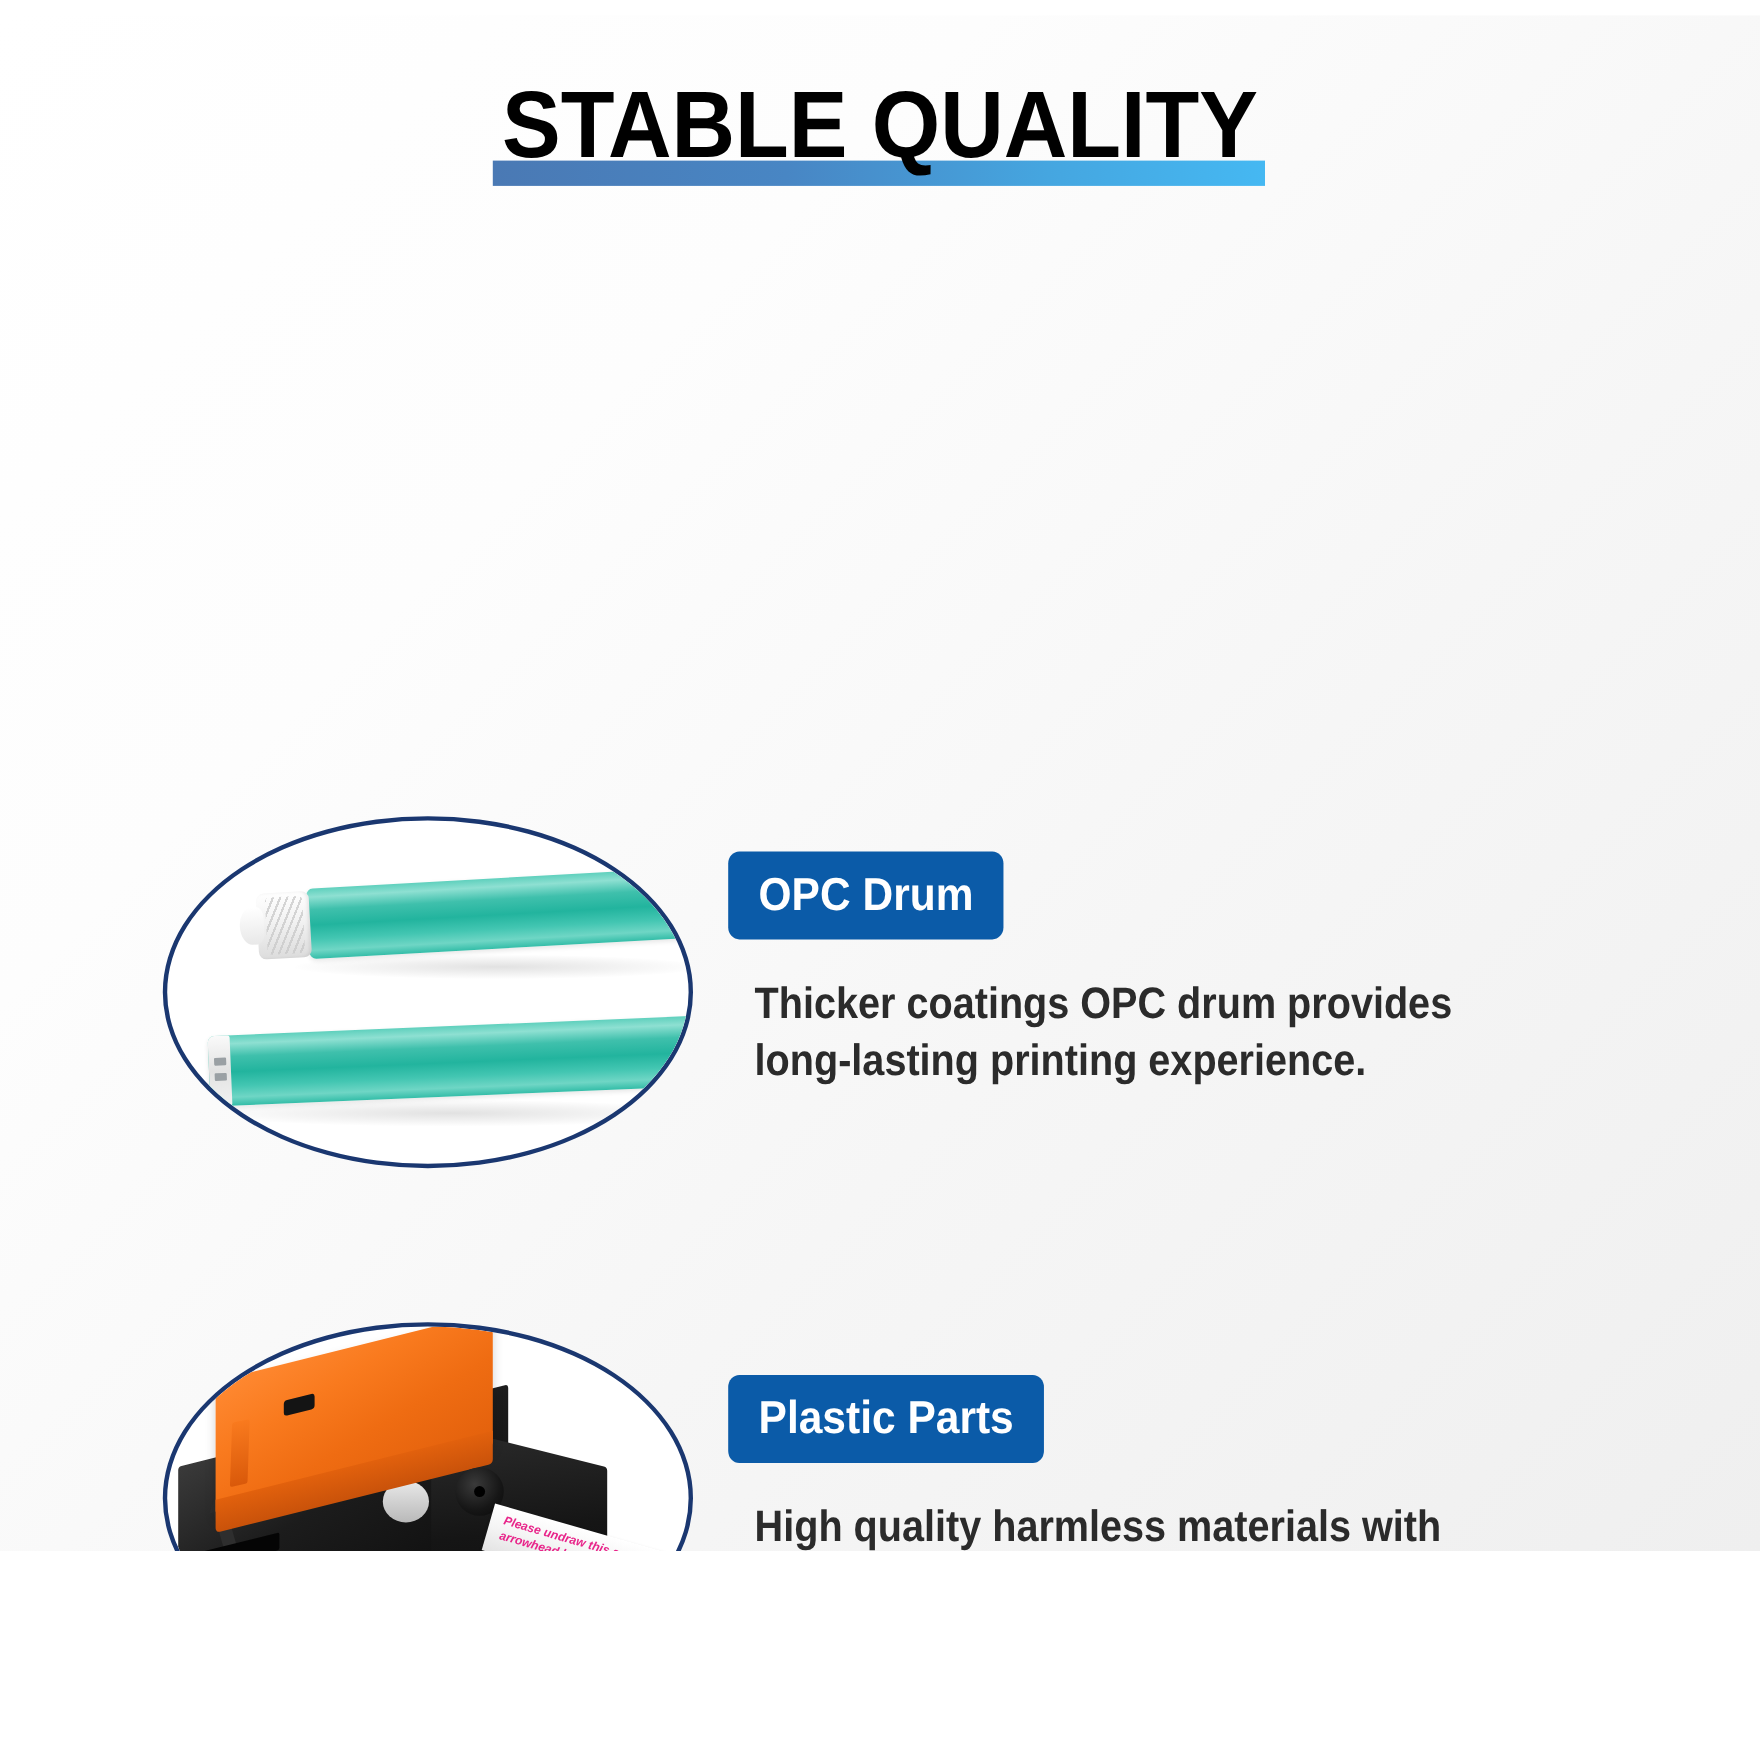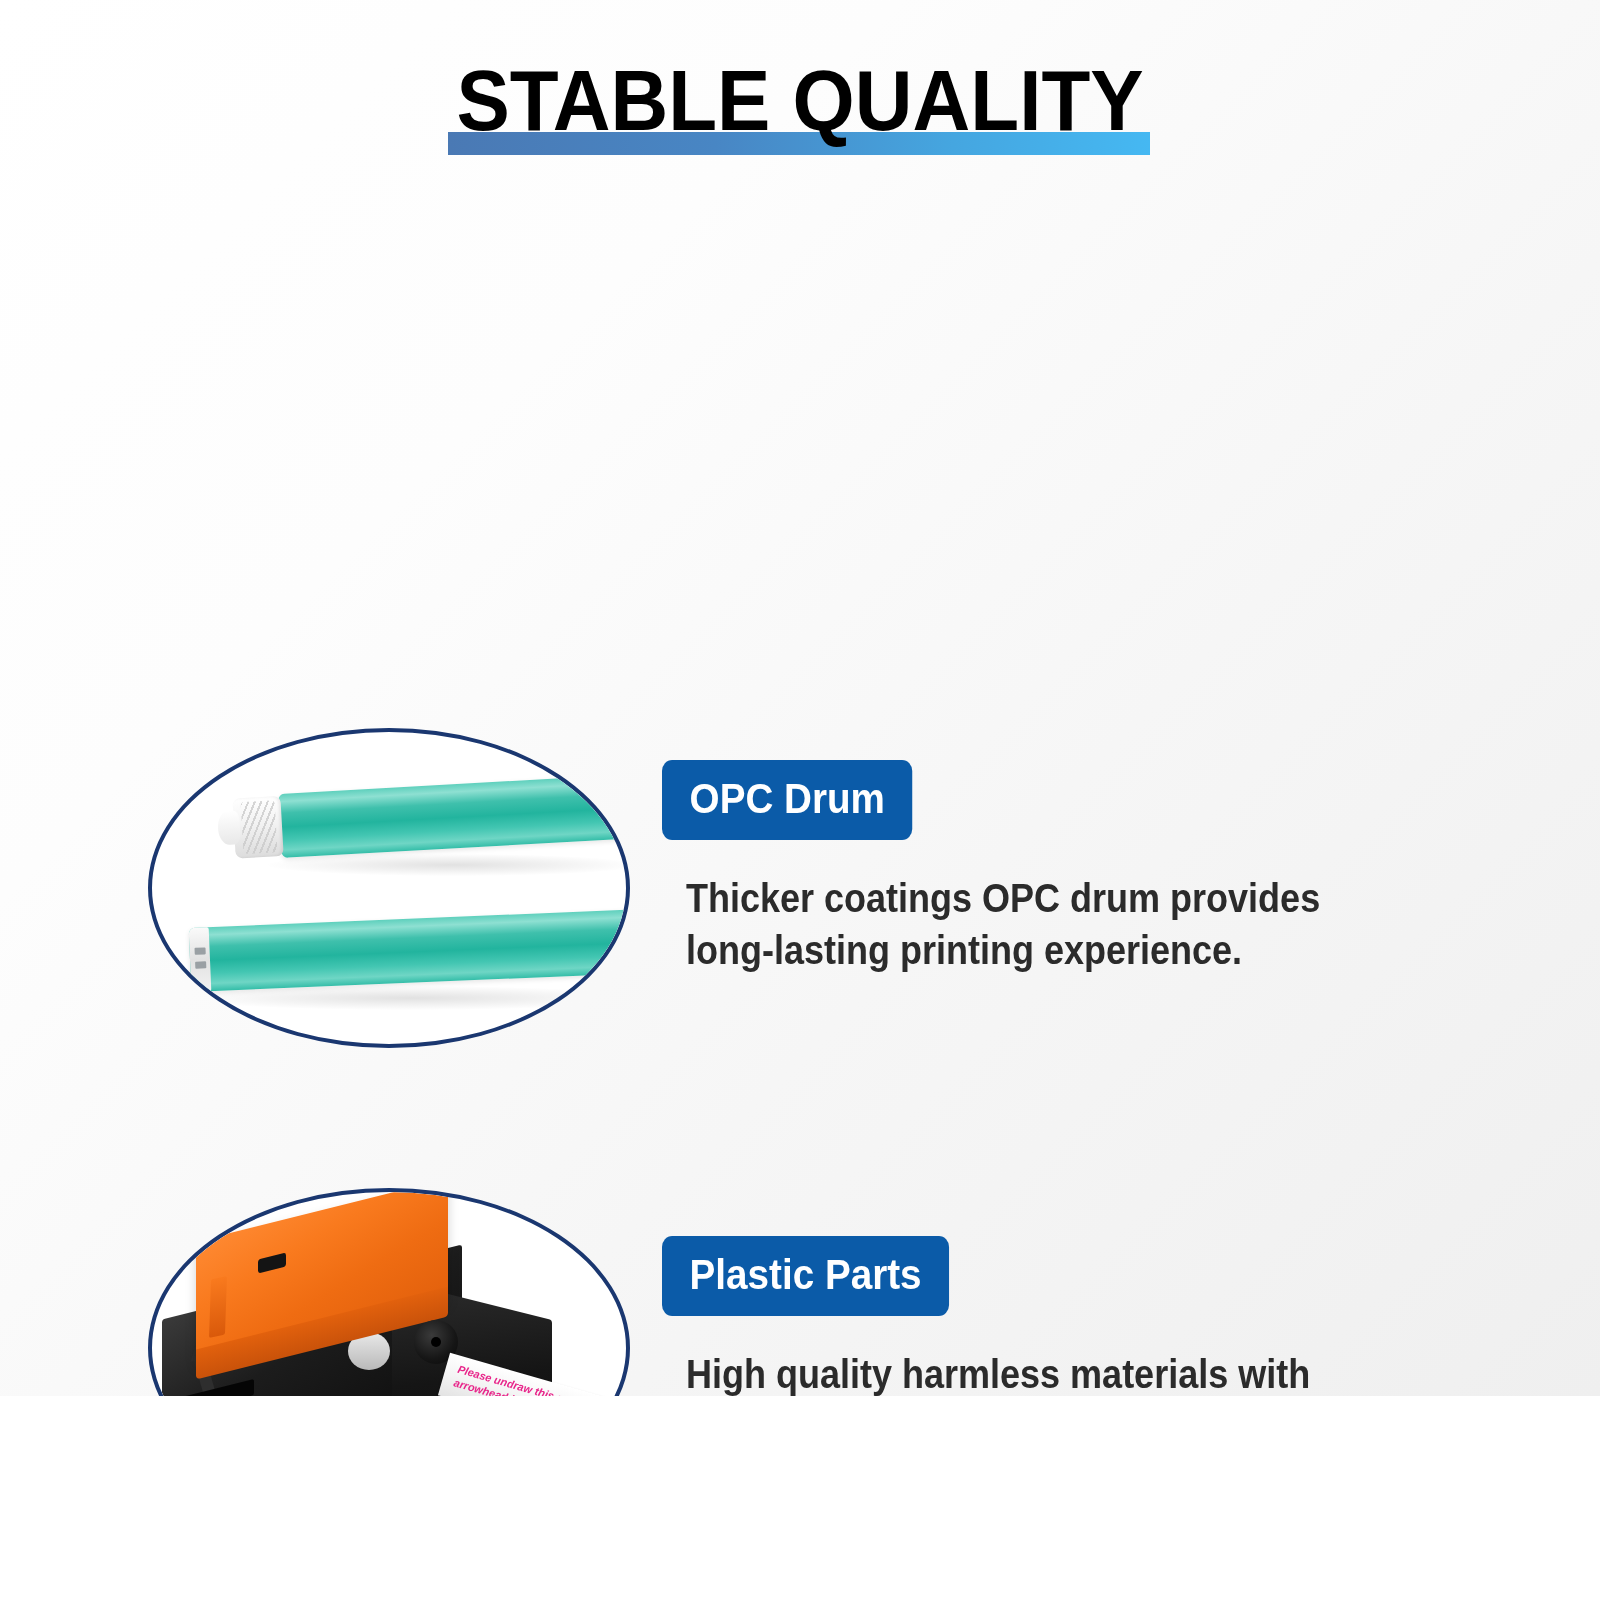--- a/index.html
+++ b/index.html
@@ -14,20 +14,21 @@
     background: #ffffff;
   }
 
   #page {
     position: relative;
     width: 1600px;
     height: 1396px;
     background:
       linear-gradient(135deg, #ffffff 0%, #fdfdfd 30%, #f6f6f6 62%, #efefef 100%);
     overflow: hidden;
+    margin-top: 14px;
   }
 
   
   .title-wrap {
     position: absolute;
     left: 0;
     top: 52px;
     width: 1600px;
     height: 110px;
   }

